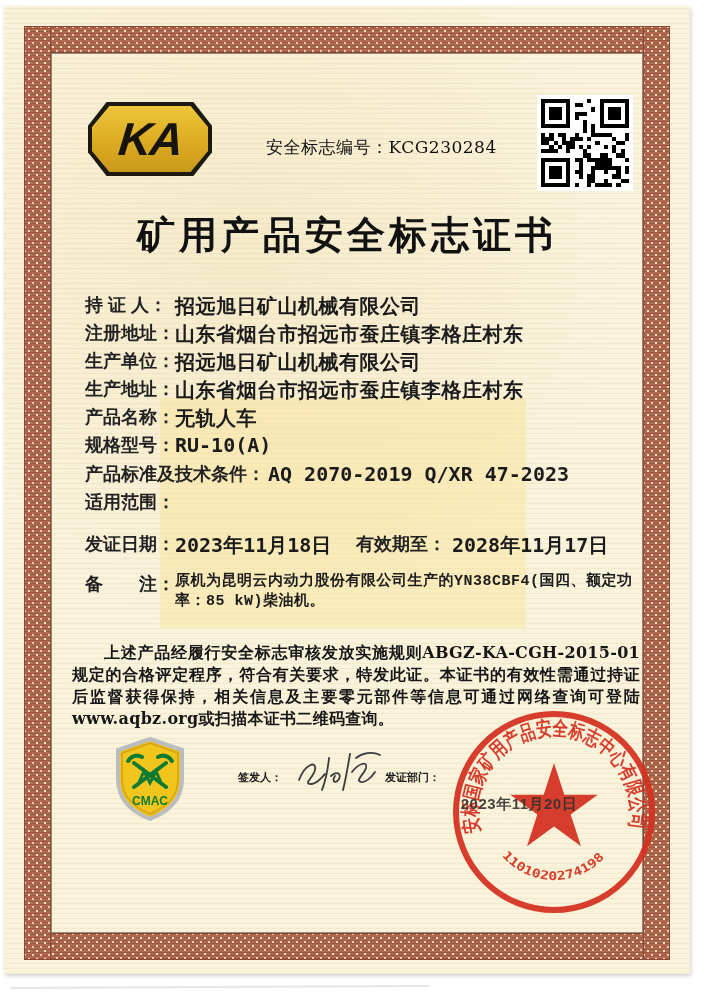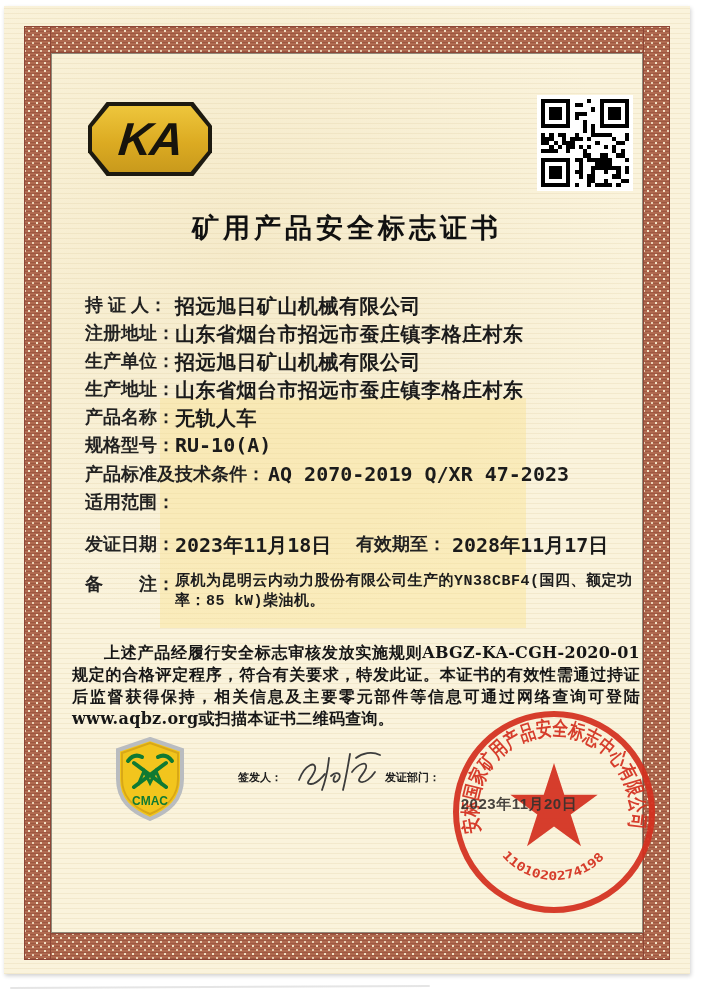--- a/index.html
+++ b/index.html
@@ -59,21 +59,21 @@
   .cert-no{
     position:absolute;left:262px;top:130px;font-family:"DejaVu Serif", serif;
     font-size:17px;color:#111;letter-spacing:.5px;white-space:nowrap;
   }
   .qr-box{
     position:absolute;left:533px;top:89px;width:96px;height:96px;background:#ffffff;
     display:flex;align-items:center;justify-content:center;
   }
   .cert-title{
     position:absolute;left:0;top:204px;width:100%;text-align:center;
-    font-size:27px;font-weight:900;letter-spacing:4px;color:#111;
+    font-size:38px;font-weight:900;letter-spacing:4px;color:#111;
   }
   
   .flabel{
     position:absolute;left:81px;font-size:18px;font-weight:700;color:#222;white-space:nowrap;
   }
   .fvalue{
     position:absolute;left:171px;font-family:"DejaVu Serif", serif;
     font-size:20px;font-weight:600;color:#1b1b1b;white-space:nowrap;letter-spacing:.5px;
   }
   .fvalue.latin{font-family:"DejaVu Sans Mono", monospace;font-weight:700;letter-spacing:0;}
@@ -111,20 +111,21 @@
   <div class="inner-line"></div>
 
   <div class="highlight"></div>
 
   <div class="ka-outer">
     <div class="ka-inner">
       <span class="ka-text">KA</span>
     </div>
   </div>
 
+  <div class="cert-no"><span>安全标志编号：</span><span>KCG230284</span></div>
 
   <div class="qr-box">
     <svg id="qr-svg" width="88" height="88" viewBox="0 0 21 21" shape-rendering="crispEdges">
         <rect x="11" y="0" width="1" height="1" fill="#000"></rect>
         <rect x="8" y="1" width="1" height="1" fill="#000"></rect>
         <rect x="9" y="1" width="1" height="1" fill="#000"></rect>
         <rect x="12" y="2" width="1" height="1" fill="#000"></rect>
         <rect x="8" y="3" width="1" height="1" fill="#000"></rect>
         <rect x="9" y="3" width="1" height="1" fill="#000"></rect>
         <rect x="10" y="3" width="1" height="1" fill="#000"></rect>
@@ -270,21 +271,21 @@
   <div class="flabel" style="top:484px">适用范围：</div>
 
   <div class="flabel" style="top:526px">发证日期：</div>
   <div class="fvalue latin" style="top:526px">2023年11月18日</div>
   <div class="flabel" style="top:526px;left:352px">有效期至：</div>
   <div class="fvalue latin" style="top:526px;left:448px">2028年11月17日</div>
 
   <div class="flabel" style="top:566px">备　　注：</div>
   <div class="remark-value">原机为昆明云内动力股份有限公司生产的YN38CBF4(国四、额定功率：85 kW)柴油机。</div>
 
-  <div class="paragraph">上述产品经履行安全标志审核发放实施规则ABGZ-KA-CGH-2020-01规定的合格评定程序，符合有关要求，特发此证。本证书的有效性需通过持证后监督获得保持，相关信息及主要零元部件等信息可通过网络查询可登陆www.aqbz.org或扫描本证书二维码查询。</div>
+  <div class="paragraph">上述产品经履行安全标志审核发放实施规则ABGZ-KA-CGH-2015-01规定的合格评定程序，符合有关要求，特发此证。本证书的有效性需通过持证后监督获得保持，相关信息及主要零元部件等信息可通过网络查询可登陆www.aqbz.org或扫描本证书二维码查询。</div>
 
   <svg class="badge-svg" width="72" height="84" viewBox="0 0 72 84">
     <path d="M36 2 L68 13 V42 C68 63 55 74 36 82 C17 74 4 63 4 42 V13 Z" fill="#f2c51d" stroke="#b9bcc0" stroke-width="4"></path>
     <path d="M36 6 L64 16 V42 C64 60 53 70 36 77 C19 70 8 60 8 42 V16 Z" fill="none" stroke="#d9a816" stroke-width="2"></path>
     <g stroke="#0f7a33" stroke-width="4" stroke-linecap="round" fill="none">
       <line x1="20" y1="26" x2="52" y2="50"></line>
       <line x1="52" y1="26" x2="20" y2="50"></line>
       <path d="M14 24 Q20 16 28 20"></path>
       <path d="M58 24 Q52 16 44 20"></path>
     </g>

